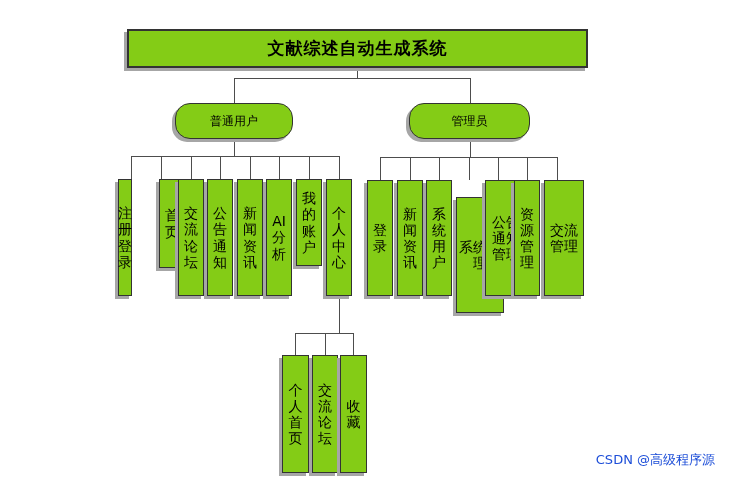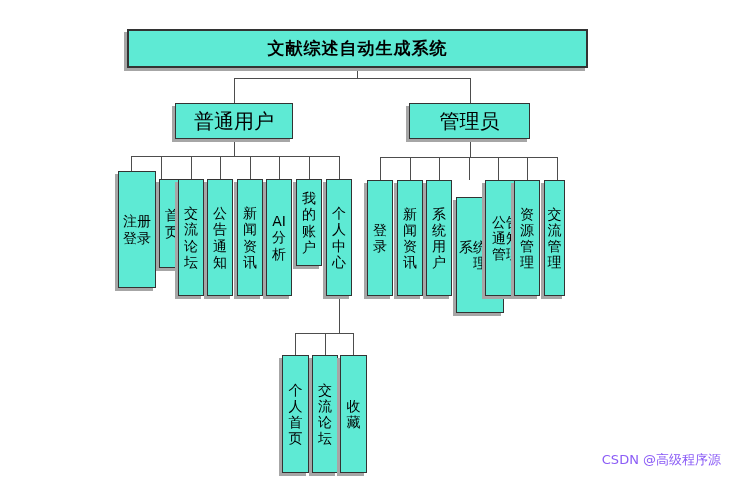--- a/index.html
+++ b/index.html
@@ -12,49 +12,50 @@
     color: #000000;
     overflow: hidden;
   }
   .line {
     position: absolute;
     background: #4d4d4d;
   }
   .box {
     position: absolute;
     box-sizing: border-box;
-    background: #5eead4;
+    background: #84cc16;
     border: 1px solid #333333;
     box-shadow: -3px 3px 0 #a6a6a6;
     display: flex;
     align-items: center;
     justify-content: center;
     text-align: center;
   }
   .box.title {
     border-width: 2px;
     font-weight: bold;
     font-size: 17px;
     letter-spacing: 1px;
   }
   .box.branch {
-    font-size: 20px;
+    font-size: 12px;
+    border-radius: 15px;
   }
   .vbox {
     font-size: 14px;
     line-height: 1.16;
     word-break: break-all;
     padding: 2px 0;
   }
   .watermark {
     position: absolute;
-    right: 17px;
+    right: 23px;
     top: 451px;
     font-size: 13px;
-    color: #8b5cf6;
+    color: #1d4ed8;
     white-space: nowrap;
   }
 </style>
 </head>
 <body>
 
 <div class="canvas">
 
   <div class="line" style="left:357px;top:68px;width:1px;height:11px"></div>
   <div class="line" style="left:234px;top:78px;width:237px;height:1px"></div>
@@ -86,36 +87,36 @@
   <div class="line" style="left:295px;top:333px;width:59px;height:1px"></div>
   <div class="line" style="left:295px;top:333px;width:1px;height:22px"></div>
   <div class="line" style="left:325px;top:333px;width:1px;height:22px"></div>
   <div class="line" style="left:353px;top:333px;width:1px;height:22px"></div>
 
   <div class="box title" style="left:127px;top:29px;width:461px;height:39px">文献综述自动生成系统</div>
 
   <div class="box branch" style="left:175px;top:103px;width:118px;height:36px">普通用户</div>
   <div class="box branch" style="left:409px;top:103px;width:121px;height:36px">管理员</div>
 
-  <div class="box vbox" style="left:118px;top:171px;width:38px;height:117px">注册登录</div>
+  <div class="box vbox" style="left:118px;top:179px;width:14px;height:117px">注册登录</div>
   <div class="box vbox" style="left:159px;top:179px;width:26px;height:89px">首页</div>
   <div class="box vbox" style="left:178px;top:179px;width:26px;height:117px">交流论坛</div>
   <div class="box vbox" style="left:207px;top:179px;width:26px;height:117px">公告通知</div>
   <div class="box vbox" style="left:237px;top:179px;width:26px;height:117px">新闻资讯</div>
   <div class="box vbox" style="left:266px;top:179px;width:26px;height:117px">AI分析</div>
   <div class="box vbox" style="left:296px;top:179px;width:26px;height:87px">我的账户</div>
   <div class="box vbox" style="left:326px;top:179px;width:26px;height:117px">个人中心</div>
 
   <div class="box vbox" style="left:367px;top:180px;width:26px;height:116px">登录</div>
   <div class="box vbox" style="left:397px;top:180px;width:26px;height:116px">新闻资讯</div>
   <div class="box vbox" style="left:426px;top:180px;width:26px;height:116px">系统用户</div>
   <div class="box vbox" style="left:456px;top:197px;width:48px;height:116px">系统管理</div>
   <div class="box vbox" style="left:485px;top:180px;width:42px;height:116px">公告通知管理</div>
   <div class="box vbox" style="left:514px;top:180px;width:26px;height:116px">资源管理</div>
-  <div class="box vbox" style="left:544px;top:180px;width:21px;height:116px">交流管理</div>
+  <div class="box vbox" style="left:544px;top:180px;width:40px;height:116px">交流管理</div>
 
   <div class="box vbox" style="left:282px;top:355px;width:27px;height:118px">个人首页</div>
   <div class="box vbox" style="left:312px;top:355px;width:26px;height:118px">交流论坛</div>
   <div class="box vbox" style="left:340px;top:355px;width:27px;height:118px">收藏</div>
 
   <div class="watermark">CSDN @高级程序源</div>
 
 </div>
 
 </body></html>

